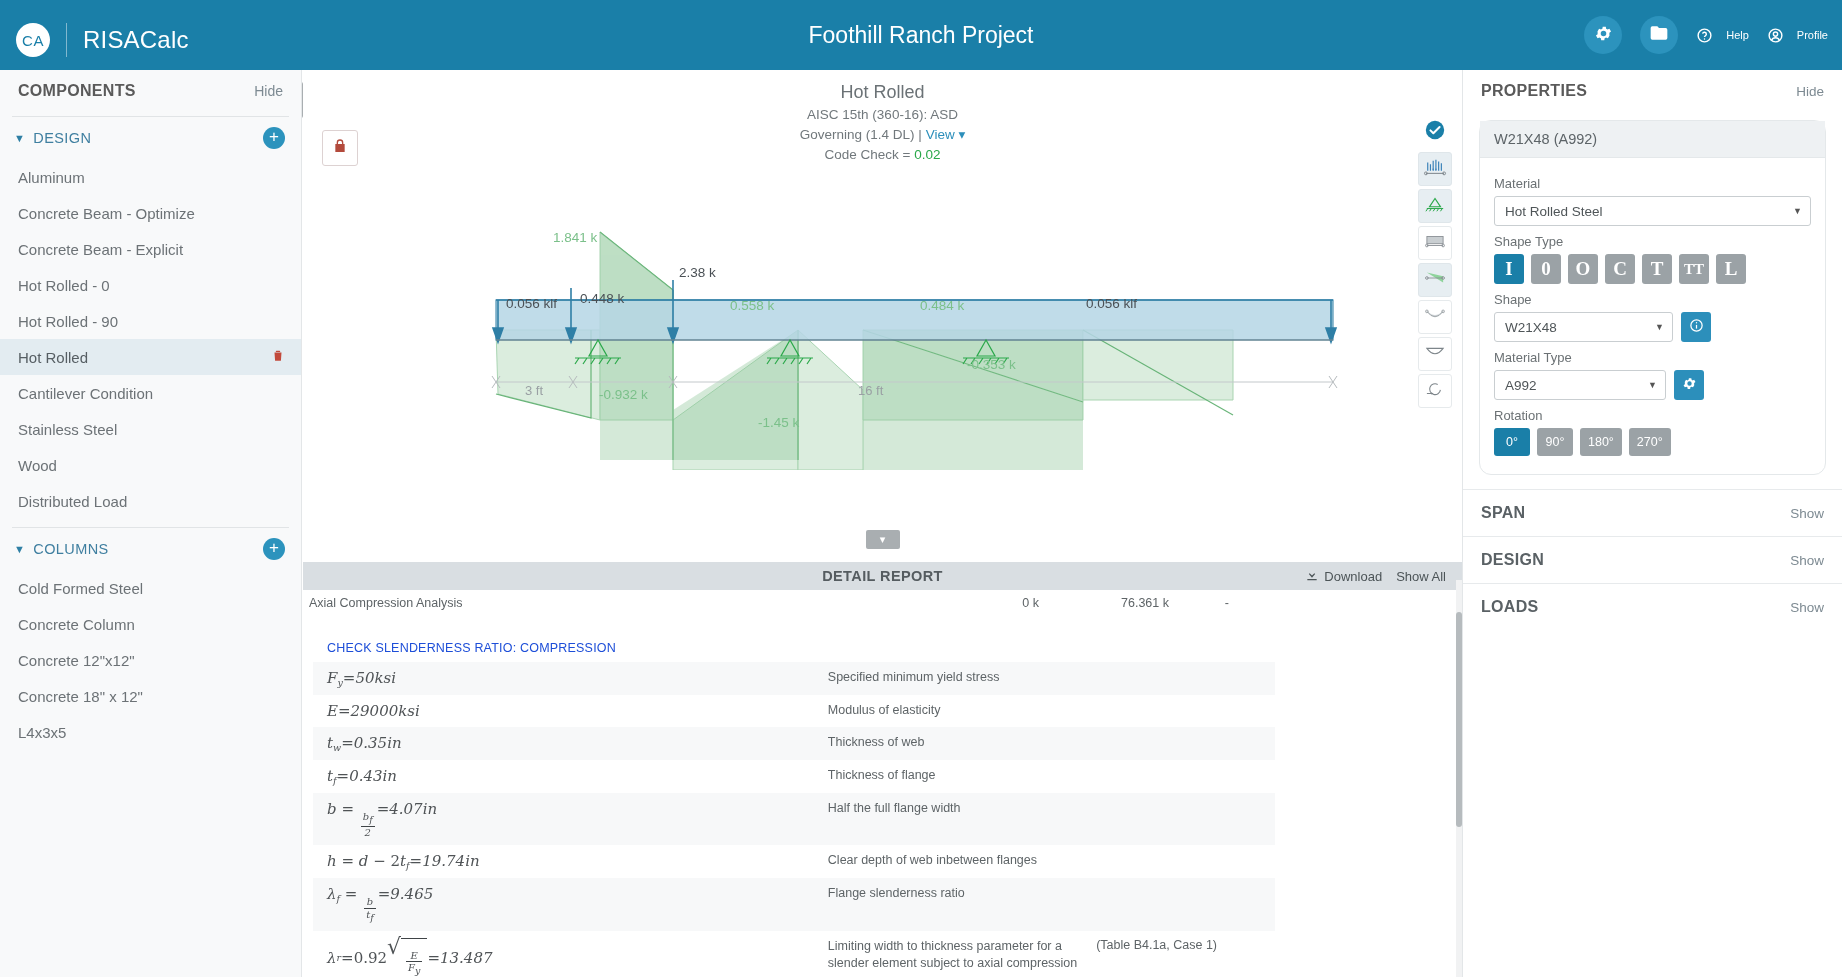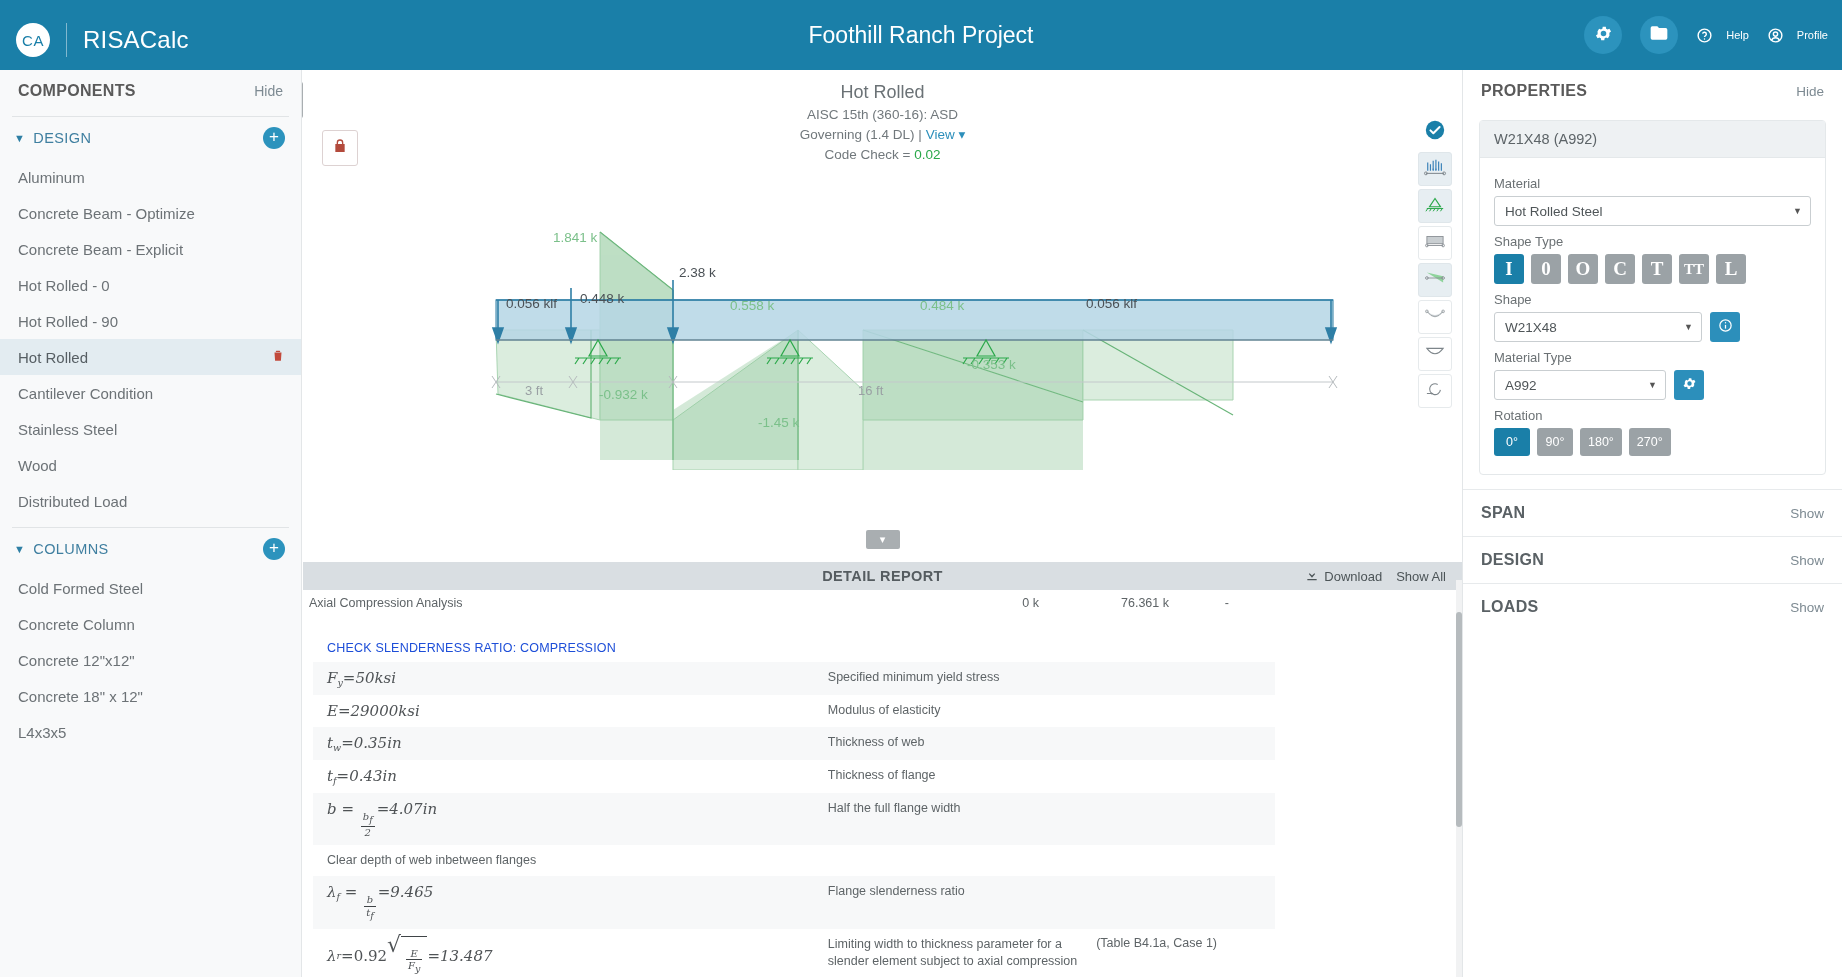--- a/index.html
+++ b/index.html
@@ -170,21 +170,21 @@
 
   
   .dscroll { position: absolute; right: 0; top: 30px; width: 6px; height: 397px; background: #f1f2f3; }
   .dscroll .thumb { position: absolute; top: 32px; left: 0; width: 6px; height: 215px; background: #b6bbbe; border-radius: 3px; }
 
   
   .rightpanel {
     position: absolute; top: 70px; left: 1462px; width: 380px; height: 907px;
     background: #fff; border-left: 1px solid #e3e6e8;
   }
-  .rp-card { margin: 14px 16px 4px 16px; border: 1px solid #e4e8ea; border-radius: 4px; }
+  .rp-card { margin: 14px 16px 4px 16px; border: 1px solid #e4e8ea; border-radius: 12px; }
   .rp-card-head {
     background: #eef1f3; padding: 10px 14px; font-size: 14.5px; color: #5d6468;
     border-bottom: 1px solid #e4e8ea;
   }
   .rp-body { padding: 10px 14px 18px 14px; }
   .fld-label { font-size: 13px; color: #6b7174; margin: 8px 0 5px 0; }
   .select {
     position: relative; height: 30px; border: 1px solid #c9ced1; border-radius: 3px;
     background: #fff; display: flex; align-items: center; padding: 0 24px 0 10px;
     font-size: 13.5px; color: #4f5558;
@@ -586,20 +586,21 @@
             <span>b</span><span class="up"> = </span><span class="frac">
                 <span class="num">b<span class="sub">f</span></span>
                 <span class="den">2</span>
               </span><span class="up">=</span><span>4.07</span><span>in</span>
           </div>
           <div class="desc">Half the full flange width</div>
           <div class="ref"></div>
         </div>
 
         <div class="rep-line">
+          <div class="expr mth"><span>h</span><span class="up"> = </span><span>d</span><span class="up"> − </span><span class="up">2</span><span>t</span><span class="sub">f</span><span class="up">=</span><span>19.74</span><span>in</span></div>
           <div class="desc">Clear depth of web inbetween flanges</div>
           <div class="ref"></div>
         </div>
 
         <div class="rep-line alt">
           <div class="expr mth"><span>λ</span><span class="sub">f</span><span class="up"> = </span><span class="frac">
                 <span class="num">b</span>
                 <span class="den">t<span class="sub">f</span></span>
               </span><span class="up">=</span><span>9.465</span></div>
           <div class="desc">Flange slenderness ratio</div>
@@ -674,21 +675,21 @@
           <div class="st">
               <span style="font-size:15px">TT</span>
             </div>
           <div class="st">
               <span>L</span>
             </div>
         </div>
 
         <div class="fld-label">Shape</div>
         <div class="row-inline">
-          <div class="select" style="width:208px">
+          <div class="select" style="width:179px">
             <span>W21X48</span>
             <span class="car">▼</span>
           </div>
           <div class="icon-sq">
             <span>
               <svg width="15" height="15" viewBox="0 0 24 24" fill="none" stroke="#fff" stroke-width="2">
                   <circle cx="12" cy="12" r="9"></circle>
                   <path d="M12 11v6"></path>
                   <circle cx="12" cy="7.5" r="1.1" fill="#fff" stroke="none"></circle>
                 </svg>

